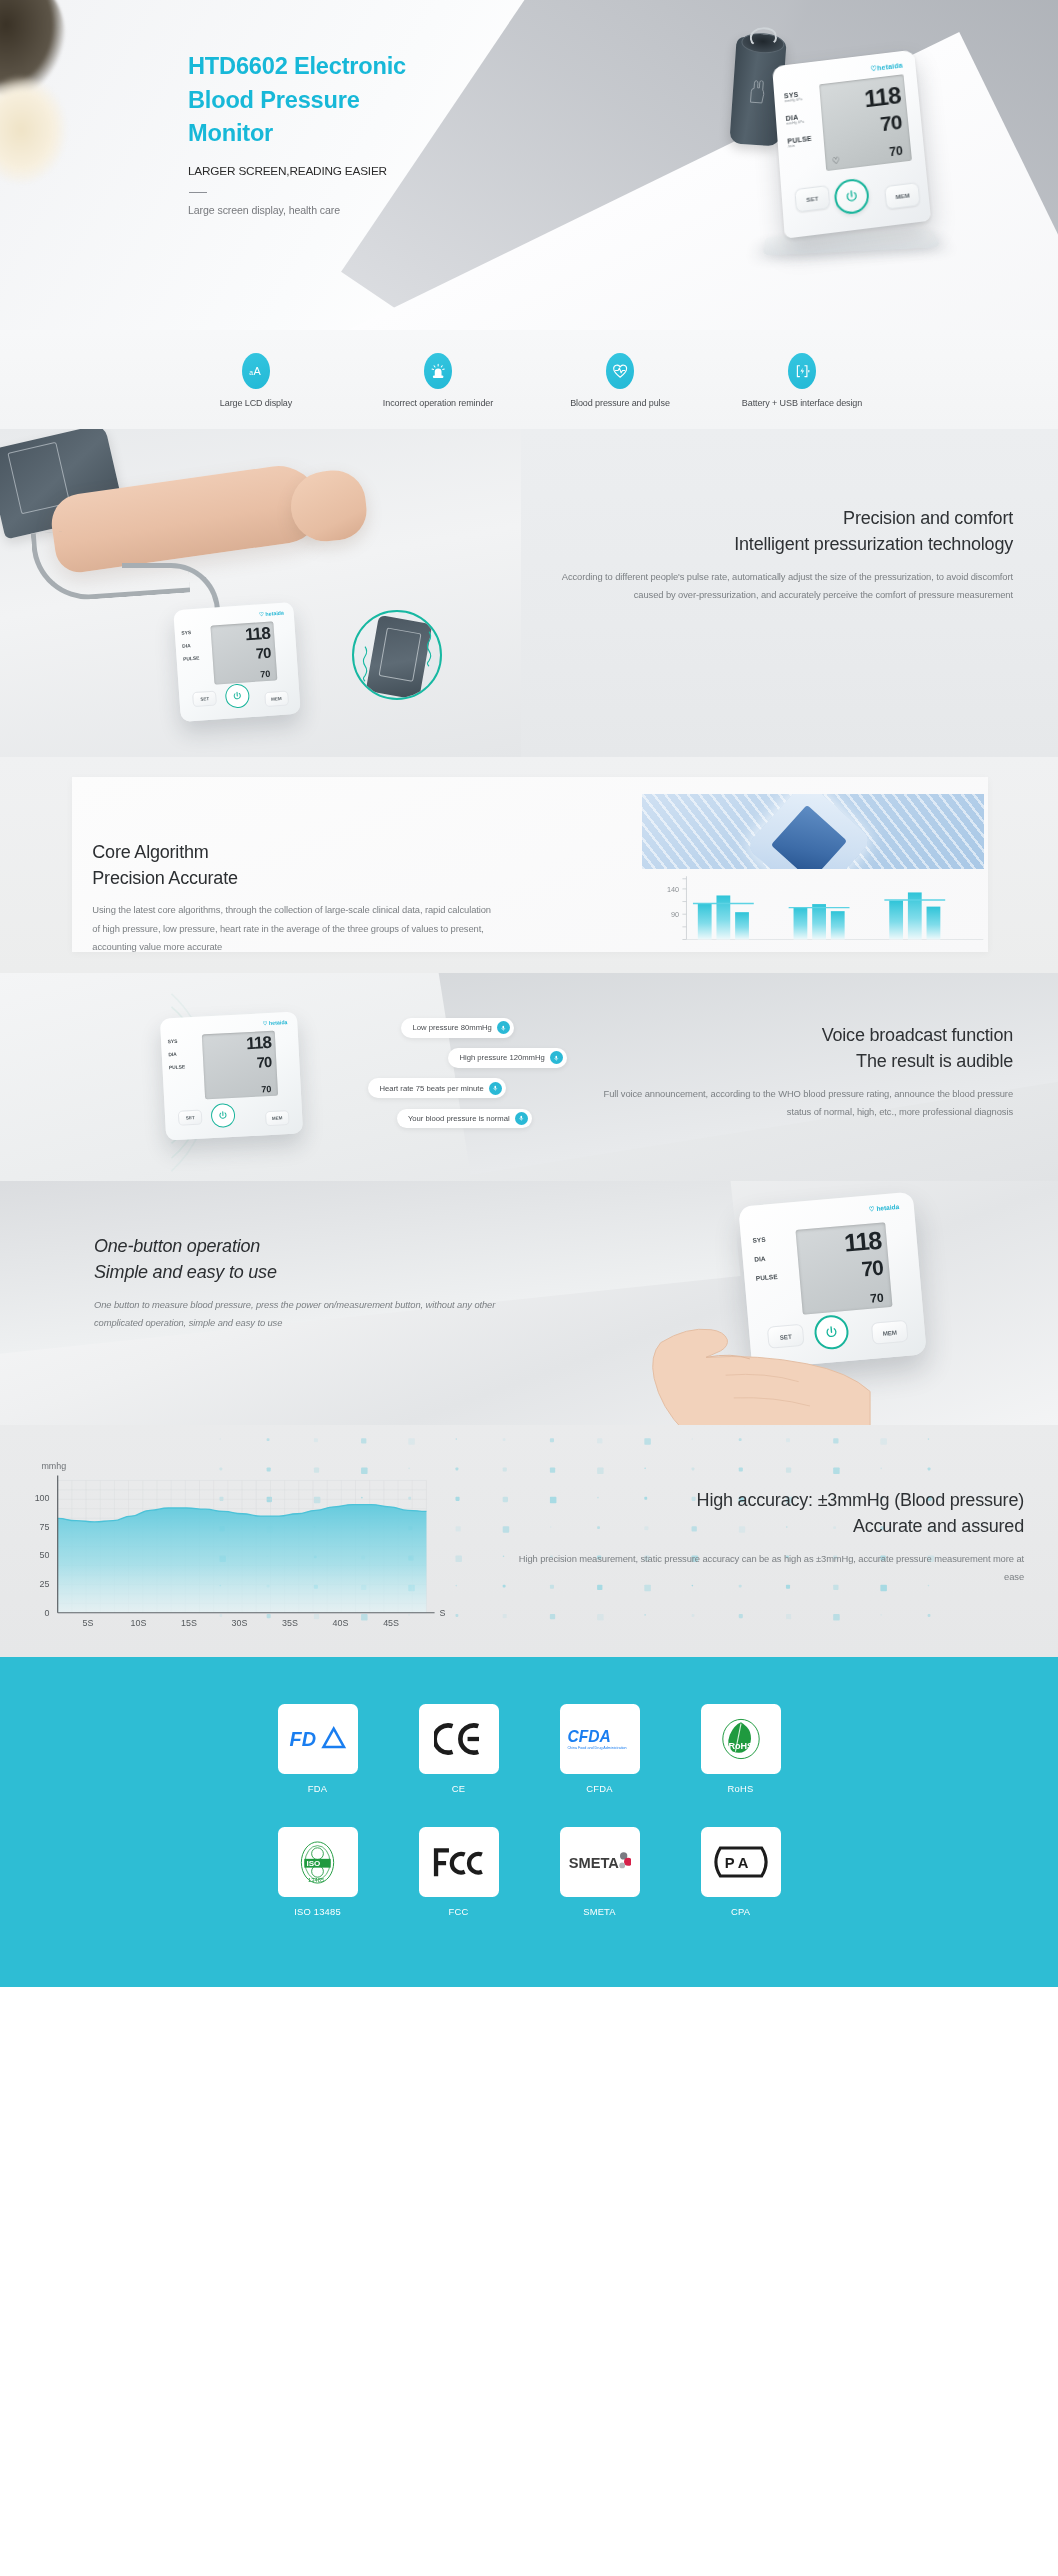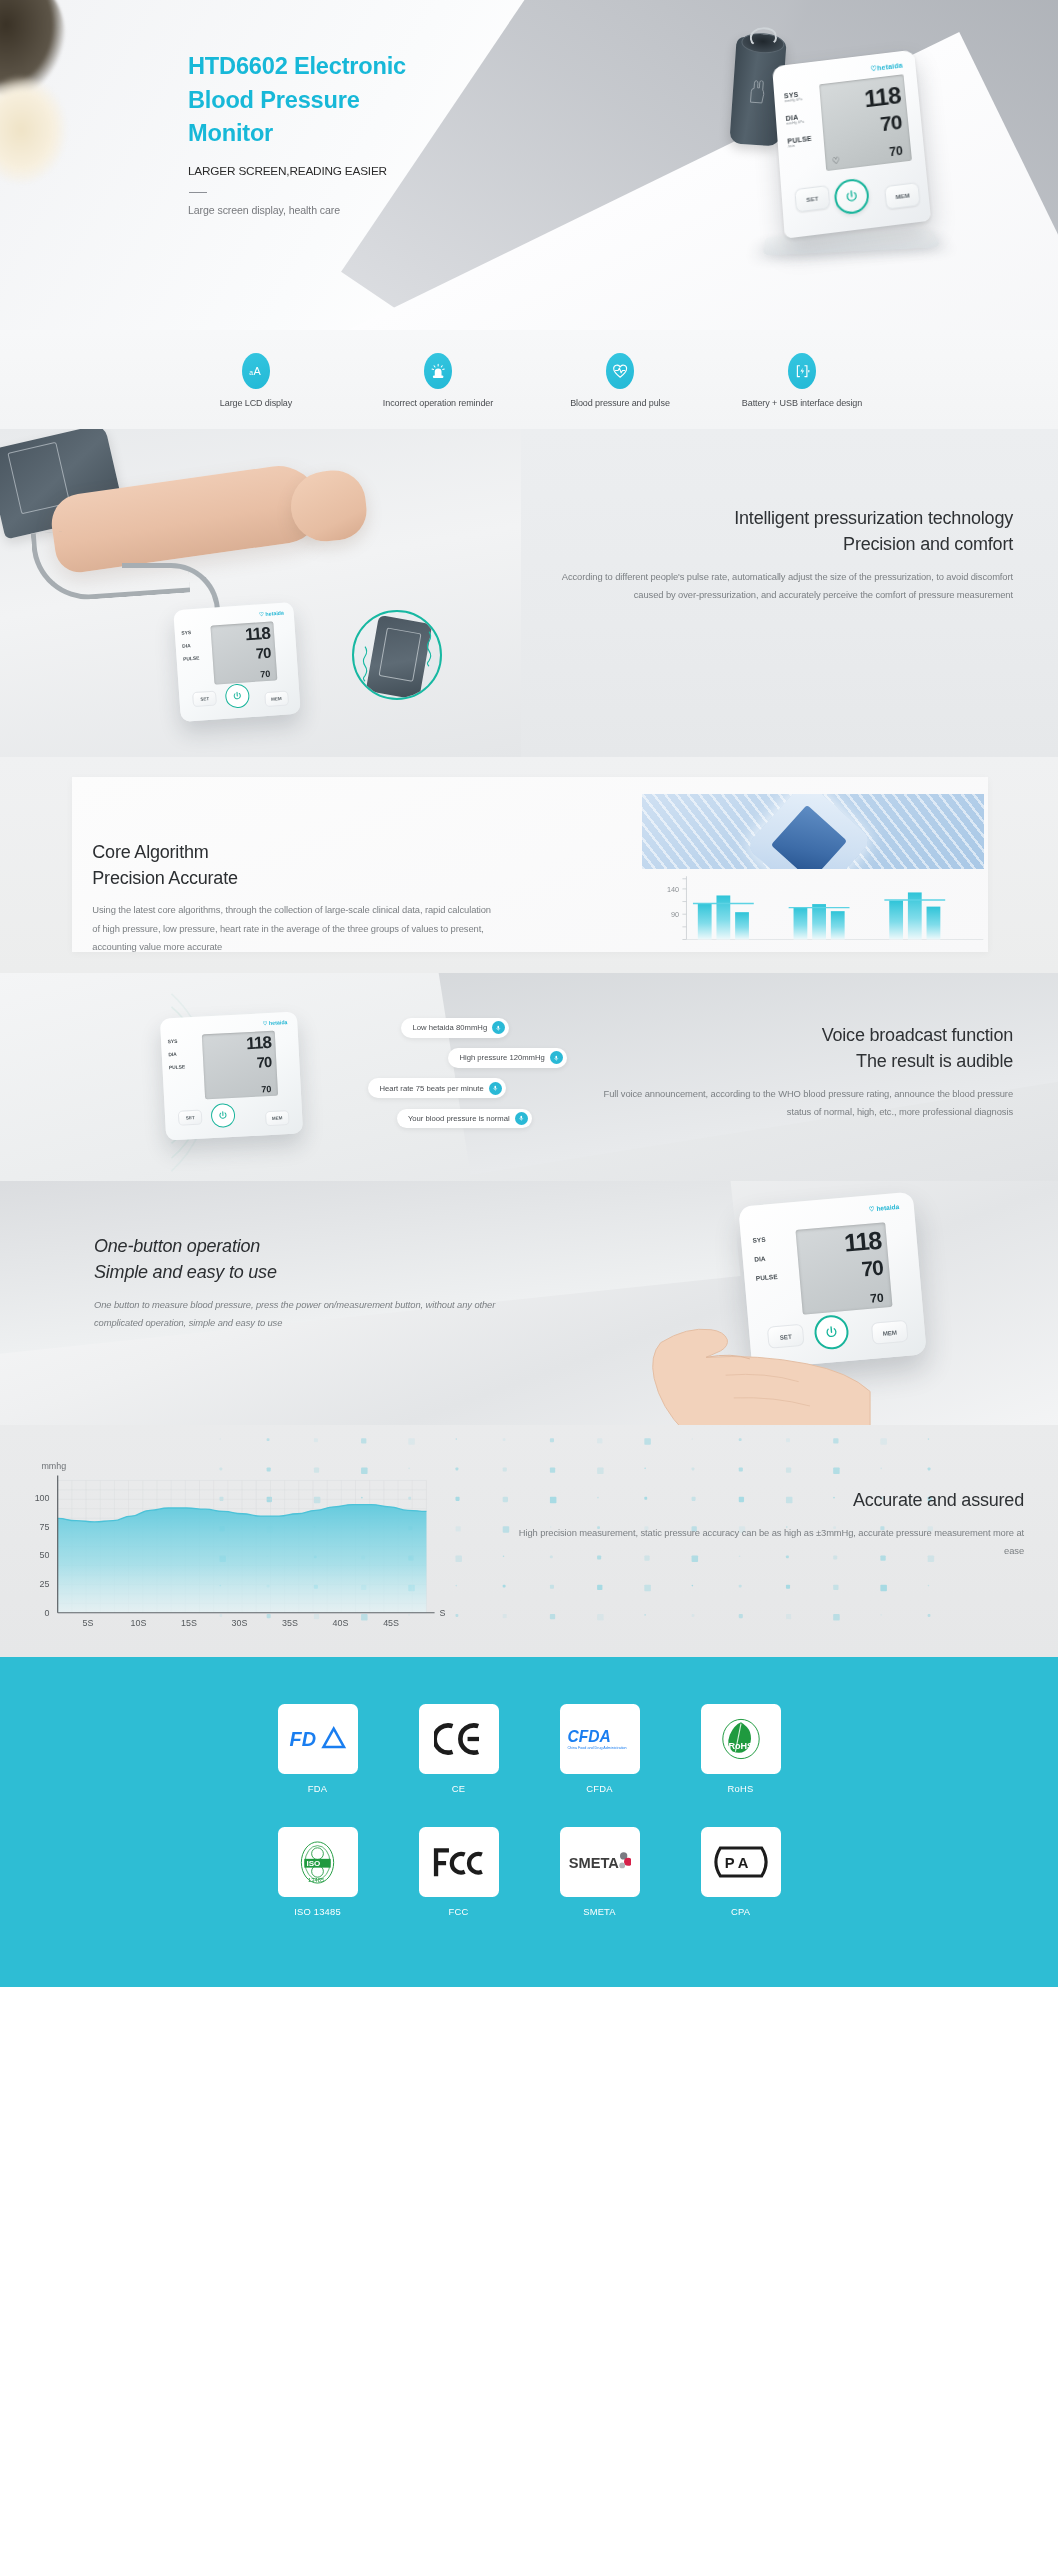--- a/index.html
+++ b/index.html
@@ -537,22 +537,22 @@
         <div class="cuff-z"></div>
         <svg class="wave-l" viewBox="0 0 10 46">
           <path d="M5 2 Q9 8 5 14 Q1 20 5 26 Q9 32 5 38 Q1 42 5 45" fill="none" stroke="#17b8a2" stroke-width="1.4"></path>
         </svg>
         <svg class="wave-r" viewBox="0 0 10 46">
           <path d="M5 2 Q9 8 5 14 Q1 20 5 26 Q9 32 5 38 Q1 42 5 45" fill="none" stroke="#17b8a2" stroke-width="1.4"></path>
         </svg>
       </div>
     </div>
     <div class="press-text">
+      <div class="h2">Precision and comfort</div>
       <div class="h2">Intelligent pressurization technology</div>
-      <div class="h2">Precision and comfort</div>
       <div class="body-txt">According to different people's pulse rate, automatically adjust the size of the pressurization, to avoid discomfort caused by over-pressurization, and accurately perceive the comfort of pressure measurement</div>
     </div>
   </section>
 
   <section class="sec-core">
     <div class="core-card">
       <div class="core-text">
         <div class="h2-left">Core Algorithm</div>
         <div class="h2-left">Precision Accurate</div>
         <div class="body-txt">Using the latest core algorithms, through the collection of large-scale clinical data, rapid calculation of high pressure, low pressure, heart rate in the average of the three groups of values to present, accounting value more accurate</div>
@@ -625,21 +625,21 @@
               <path d="M6.8 6.2 A7.5 7.5 0 1 0 17.2 6.2" stroke="#18b49b" stroke-width="2.4" fill="none" stroke-linecap="round"></path>
             </svg>
           </div>
           <div class="m">MEM</div>
         </div>
       </div>
     </div>
 
     <div class="bubbles">
       <div class="bubble b1">
-        <span>Low hetaida 80mmHg</span>
+        <span>Low pressure 80mmHg</span>
         <span class="mic">
           <svg viewBox="0 0 24 24" fill="#fff">
               <rect x="9" y="3" width="6" height="11" rx="3"></rect>
               <path d="M6 11 A6 6 0 0 0 18 11" fill="none" stroke="#fff" stroke-width="1.8"></path>
               <rect x="11.2" y="17" width="1.6" height="4"></rect>
             </svg>
         </span>
       </div>
       <div class="bubble b2">
         <span>High pressure 120mmHg</span>
@@ -902,20 +902,21 @@
           <text x="147.5068493150685" y="225" text-anchor="middle" font-size="11" fill="#55595d" font-family="Liberation Sans, sans-serif">10S</text>
           <text x="209.6986301369863" y="225" text-anchor="middle" font-size="11" fill="#55595d" font-family="Liberation Sans, sans-serif">15S</text>
           <text x="271.8904109589041" y="225" text-anchor="middle" font-size="11" fill="#55595d" font-family="Liberation Sans, sans-serif">30S</text>
           <text x="334.08219178082186" y="225" text-anchor="middle" font-size="11" fill="#55595d" font-family="Liberation Sans, sans-serif">35S</text>
           <text x="396.27397260273966" y="225" text-anchor="middle" font-size="11" fill="#55595d" font-family="Liberation Sans, sans-serif">40S</text>
           <text x="458.4657534246575" y="225" text-anchor="middle" font-size="11" fill="#55595d" font-family="Liberation Sans, sans-serif">45S</text>
           <text x="518" y="213" font-size="11" fill="#55595d" font-family="Liberation Sans, sans-serif">S</text>
         </g>
     </svg>
     <div class="acc-text">
+      <div class="h2">High accuracy: ±3mmHg (Blood pressure)</div>
       <div class="h2">Accurate and assured</div>
       <div class="body-txt">High precision measurement, static pressure accuracy can be as high as ±3mmHg, accurate pressure measurement more at ease</div>
     </div>
   </section>
 
   <section class="sec-cert">
     <div class="cert-row">
       <div class="cert">
         <div class="box">
           <svg viewBox="0 0 80 38" width="59" height="28">

